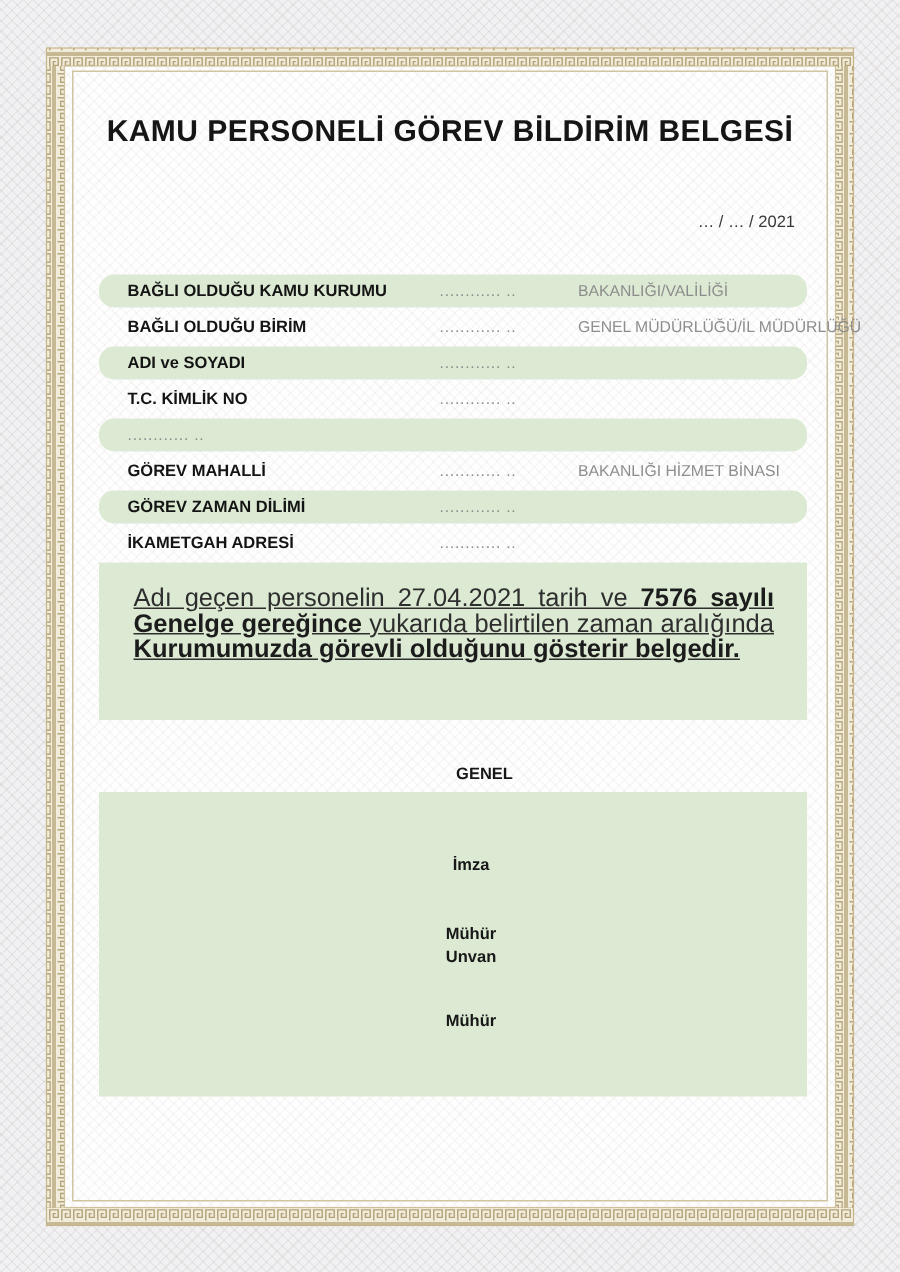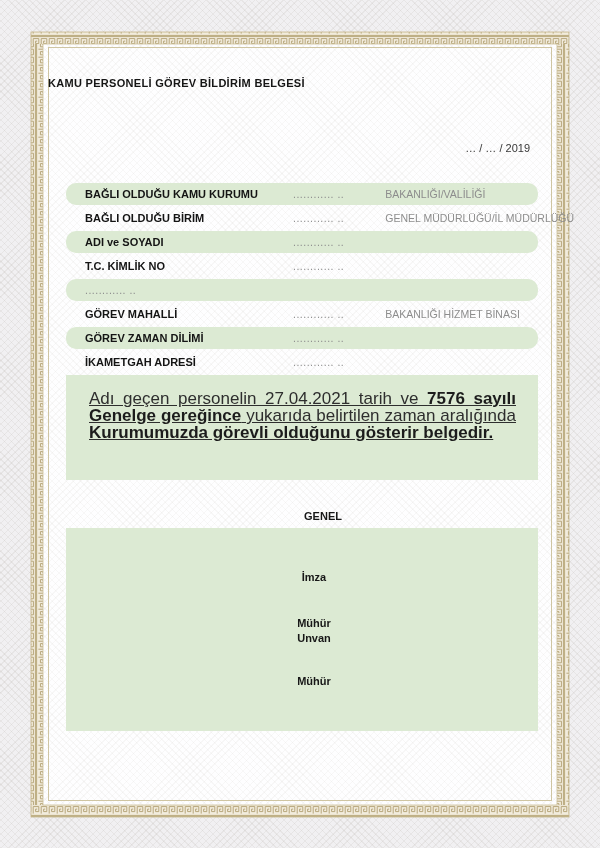--- a/index.html
+++ b/index.html
@@ -30,22 +30,22 @@
     background-image:
       repeating-linear-gradient(45deg,  rgba(190,185,176,0.10) 0 1px, transparent 1px 5px),
       repeating-linear-gradient(135deg, rgba(190,185,176,0.10) 0 1px, transparent 1px 5px);
   }
   .frame-svg { position: absolute; left: 0; top: 0; pointer-events: none; }
 
   .content { position: absolute; inset: 0; }
 
   .doc-title {
     position: absolute; left: 48px; top: 77px; width: 504px;
-    text-align: left;
-    font-size: 11px; font-weight: bold; letter-spacing: 0.3px;
+    text-align: center;
+    font-size: 20px; font-weight: bold; letter-spacing: 0.3px;
     color: #151515;
   }
   .doc-date {
     position: absolute; top: 142px; right: 70px;
     font-size: 11px; color: #383838;
   }
 
   .info-table { position: absolute; left: 66px; top: 183px; width: 472px; }
   .info-row {
     height: 22px; margin-bottom: 2px;
@@ -125,21 +125,21 @@
   <rect x="31" y="32" width="538" height="785" fill="none" stroke="#c5b68a" stroke-width="0.8"></rect>
   <rect x="43" y="44" width="514" height="761" fill="none" stroke="#cdc09a" stroke-width="0.8"></rect>
 
   <rect x="48.5" y="47.5" width="503" height="753" fill="none" stroke="#cfc5a2" stroke-width="1"></rect>
 </svg>
 
 <div class="content">
 
   <div class="doc-title">KAMU PERSONELİ GÖREV BİLDİRİM BELGESİ</div>
 
-  <div class="doc-date">… / … / 2019</div>
+  <div class="doc-date">… / … / 2021</div>
 
   <div class="info-table">
     <div class="info-row hl">
       <span class="row-label">BAĞLI OLDUĞU KAMU KURUMU</span>
       <span class="row-dots">............ ..</span>
       <span class="row-value">BAKANLIĞI/VALİLİĞİ</span>
     </div>
     <div class="info-row">
       <span class="row-label">BAĞLI OLDUĞU BİRİM</span>
       <span class="row-dots">............ ..</span>

